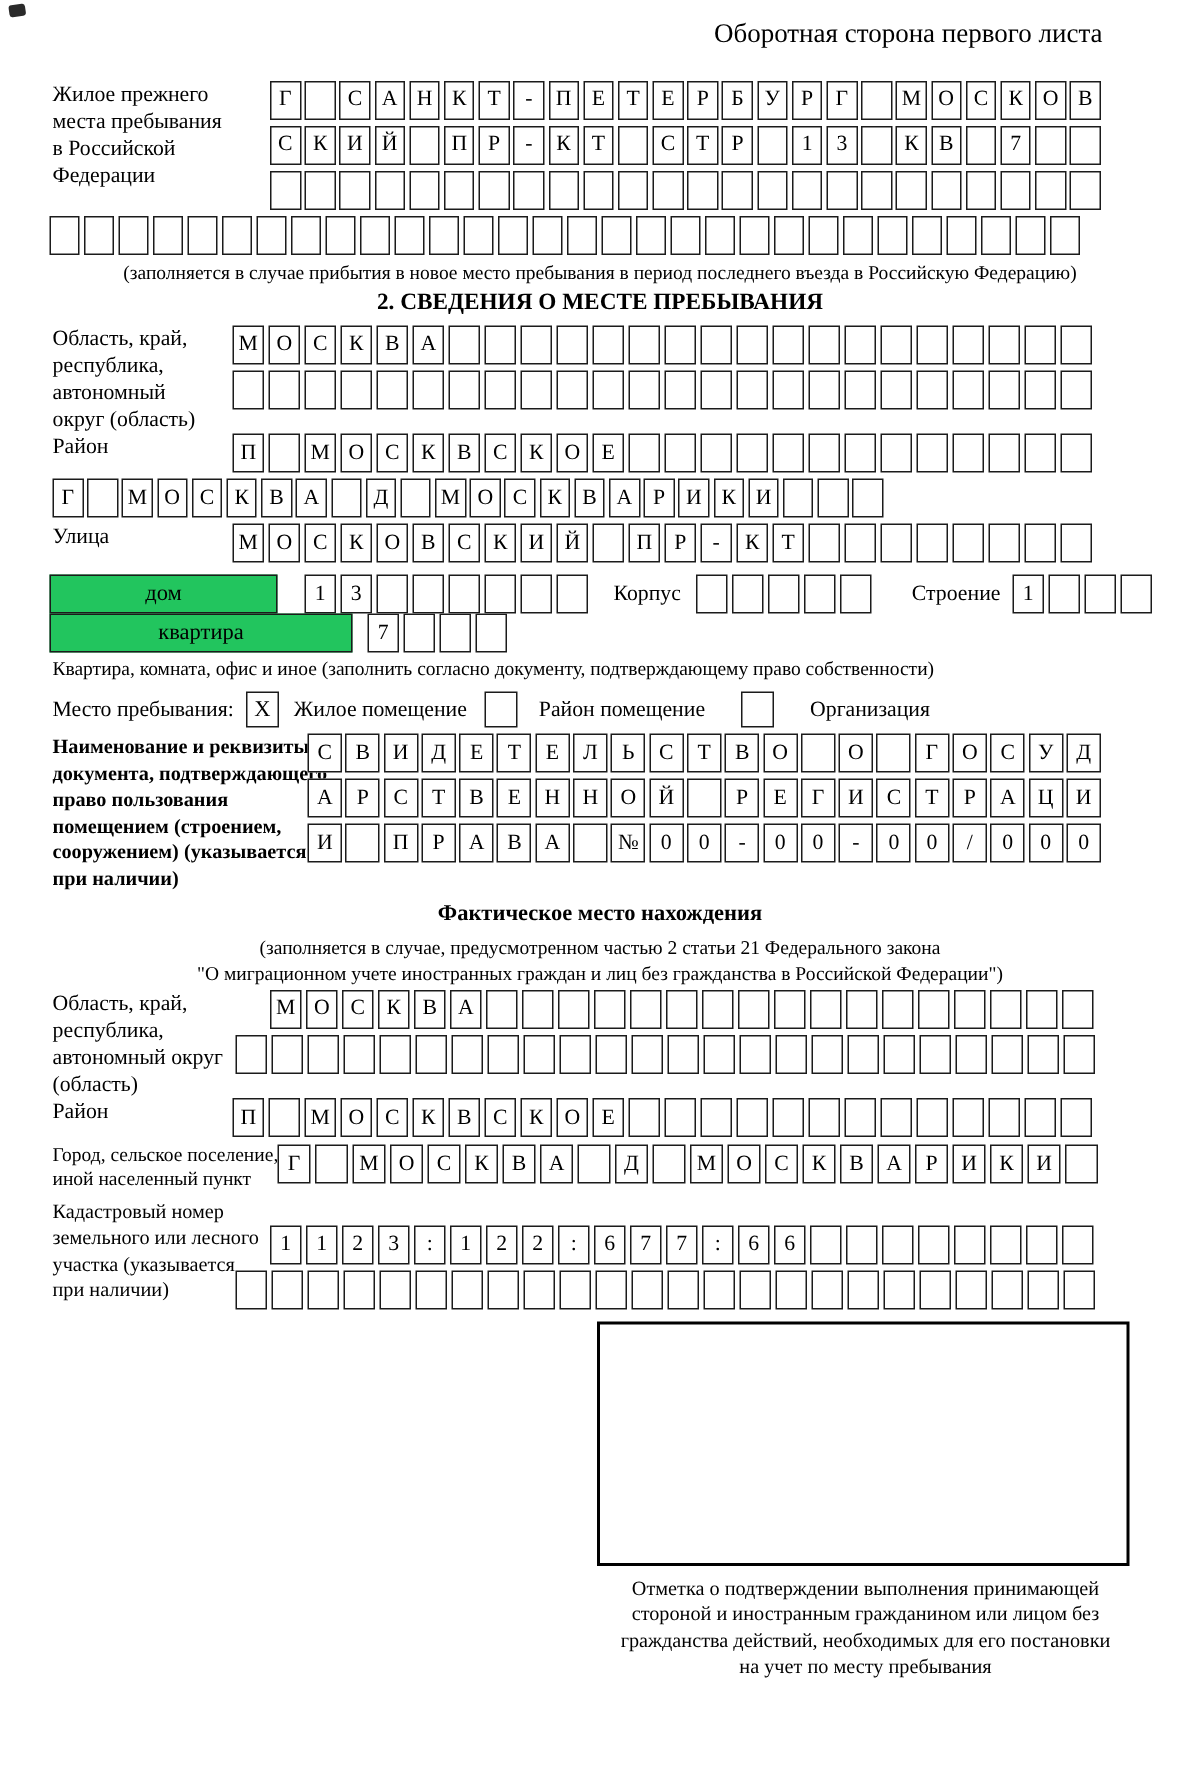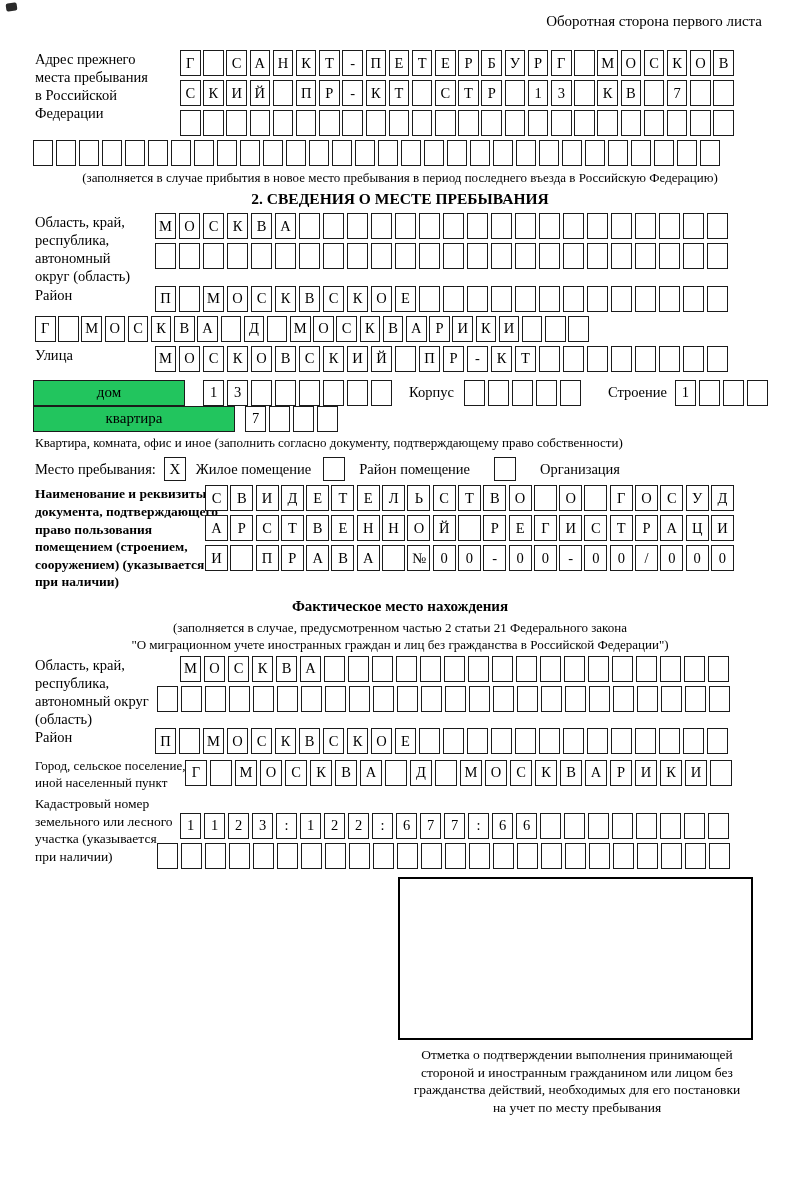--- a/index.html
+++ b/index.html
@@ -1,19 +1,19 @@
 <!DOCTYPE html>
 <html><head>
 <meta charset="utf-8">
 <style>
   html,body{margin:0;padding:0;background:#fff;}
   .sheet{position:relative;width:800px;height:1180px;background:#fff;overflow:hidden;
          font-family:"Liberation Serif","DejaVu Serif",serif;color:#000;padding-top:12px;box-sizing:border-box;}
   .artifact{position:absolute;left:6px;top:3px;width:11px;height:8px;background:#2a2a2a;border-radius:2px;transform:rotate(-8deg);}
-  .header-note{text-align:right;padding-right:38px;font-size:15px;line-height:1.2;}
+  .header-note{text-align:right;padding-right:65px;font-size:18px;line-height:1.2;}
   .block{display:flex;margin-left:35px;}
   .lbl{font-size:14.5px;line-height:1.25;white-space:pre-line;flex-shrink:0;}
   .lbl-sm{font-size:13.5px;line-height:1.3;white-space:pre-line;flex-shrink:0;}
   .w120{width:120px;} .w145{width:145px;} .w150{width:150px;} .w170{width:170px;font-weight:bold;}
   .rows{display:flex;flex-direction:column;}
   .cellrow{--cw:19px;--cg:3px;display:flex;margin-bottom:4px;}
   .cell{width:var(--cw);height:24px;border:1.5px solid #1b1b1b;margin-right:var(--cg);
         display:flex;align-items:center;justify-content:center;font-size:14.5px;background:#fff;flex-shrink:0;}
   .cw-narrow{--cw:18.5px;--cg:2.7px;}
   .cw-wide{--cw:21px;--cg:2.3px;}
@@ -38,21 +38,21 @@
 </style>
 </head>
 <body>
 
 <div class="sheet">
   <div class="artifact"></div>
 
   <div class="header-note">Оборотная сторона первого листа</div>
 
   <div class="block mt20">
-    <div class="lbl w145">Адрес прежнего
+    <div class="lbl w145">Жилое прежнего
 места пребывания
 в Российской
 Федерации</div>
     <div class="rows">
       <div class="cellrow cw-narrow">
           <span class="cell">Г</span>
           <span class="cell"></span>
           <span class="cell">С</span>
           <span class="cell">А</span>
           <span class="cell">Н</span>

